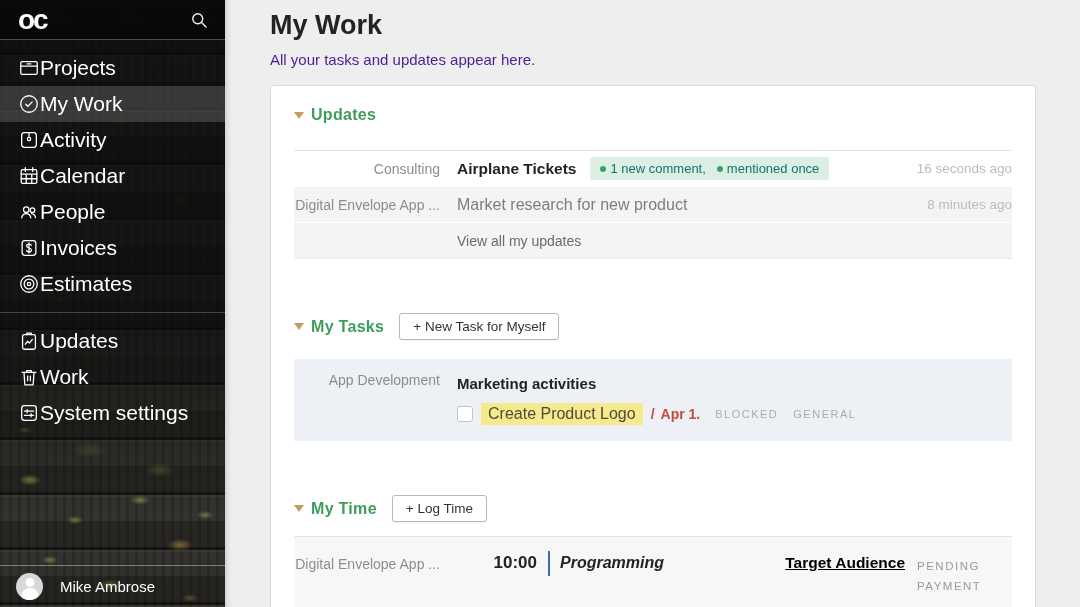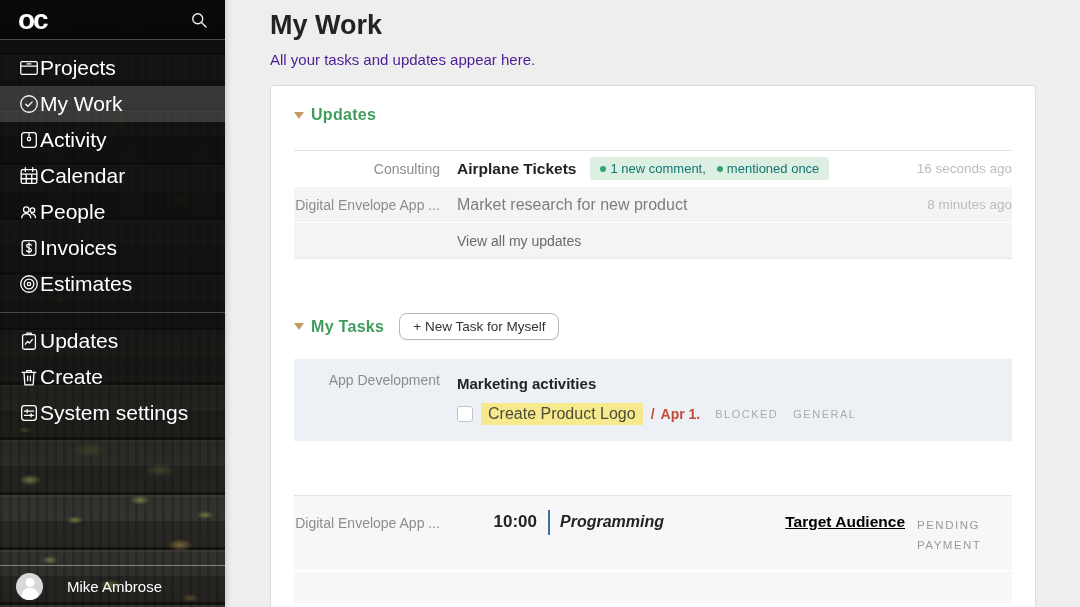--- a/index.html
+++ b/index.html
@@ -44,21 +44,21 @@
   .sb-nav { position:relative; z-index:2; padding-top:10px; }
   .sb-item {
     height:36px; display:flex; align-items:center; padding:0 18px;
     color:#fff; font-size:21px; cursor:pointer; white-space:nowrap;
   }
   .sb-item.active { background:rgba(255,255,255,.17); }
   .sb-item svg { width:22px; height:22px; flex:none; }
   .sb-sep { height:1px; background:rgba(255,255,255,.22); margin:10px 0; position:relative; z-index:2; }
   .sb-user {
     position:absolute; z-index:2; bottom:0; left:0; width:100%; height:42px;
-    display:flex; align-items:center; gap:24px; padding:0 16px;
+    display:flex; align-items:center; gap:17px; padding:0 16px;
     border-top:1px solid rgba(255,255,255,.4); color:#fff; font-size:15px; cursor:pointer;
   }
   .avatar { width:27px; height:27px; border-radius:50%; background:#d8d8d8; position:relative; overflow:hidden; flex:none; }
   .avatar::before { content:""; position:absolute; top:5px; left:50%; transform:translateX(-50%); width:9px; height:9px; border-radius:50%; background:#fff; }
   .avatar::after  { content:""; position:absolute; top:15px; left:50%; transform:translateX(-50%); width:17px; height:12px; border-radius:8px 8px 0 0; background:#fff; }
 
   
   .main { margin-left:225px; height:607px; overflow:hidden; padding:10px 0 0 45px; box-shadow:inset 6px 0 6px -5px rgba(0,0,0,.18); }
   .page-title { font-size:27px; font-weight:700; color:#232323; }
   .page-sub { margin-top:10px; font-size:15px; color:#4c1d95; }
@@ -83,21 +83,21 @@
   .u-title-new { font-size:15.5px; font-weight:700; color:#232323; }
   .u-title-read { font-size:16px; color:#7d7d7d; }
   .badge { margin-left:14px; background:#ddeee3; border-radius:3px; padding:4px 10px; font-size:13px; color:#0f766e; display:flex; align-items:center; gap:5px; }
   .badge .dot { width:6px; height:6px; border-radius:50%; background:#36a171; display:inline-block; margin-right:4px; }
   .badge .b-item { display:flex; align-items:center; }
   .badge .b-item + .b-item { margin-left:6px; }
   .view-all { font-size:14px; color:#6b6b6b; }
 
   
   .btn {
-    margin-left:15px; background:#fff; border:1px solid #b9b9b9; border-radius:8px;
+    margin-left:15px; background:#fff; border:1px solid #b9b9b9; border-radius:3px;
     padding:5px 13px; font-size:13.5px; color:#333; cursor:pointer; font-family:inherit;
     box-shadow:0 1px 1px rgba(0,0,0,.05);
   }
 
   
   .task-row { margin-top:19px; background:#edf1f5; padding:13px 0 16px; display:flex; cursor:pointer; }
   .t-main { flex:1; min-width:0; }
   .task-group { font-size:15px; font-weight:700; color:#232323; padding-top:3px; }
   .task-line { display:flex; align-items:center; margin-top:11px; }
   .checkbox { width:16px; height:16px; background:#fff; border:1.5px solid #c4c4c4; border-radius:3px; flex:none; margin-right:8px; cursor:pointer; }
@@ -192,21 +192,21 @@
           <path d="M8 15.5l2.5-3.2 2 2 3.2-4"></path>
         </svg>
       <span>Updates</span>
     </div>
     <div class="sb-item">
       <svg viewBox="0 0 24 24" fill="none" stroke="#fff" stroke-width="1.4" stroke-linecap="round" stroke-linejoin="round">
           <path d="M4.5 7h15M9.5 7V5h5v2"></path>
           <path d="M6.5 7l1 13.5h9l1-13.5"></path>
           <path d="M10.5 11v5M13.5 11v5"></path>
         </svg>
-      <span>Create</span>
+      <span>Work</span>
     </div>
     <div class="sb-item">
       <svg viewBox="0 0 24 24" fill="none" stroke="#fff" stroke-width="1.4" stroke-linecap="round">
           <rect x="4" y="4" width="16" height="16" rx="3"></rect>
           <path d="M7 10h10M10 8.3v3.4M7 14.5h10M14.3 12.8v3.4"></path>
         </svg>
       <span>System settings</span>
     </div>
   </nav>
 
@@ -276,20 +276,25 @@
             <span class="task-name">Create Product Logo</span>
             <span class="task-due"><span class="slash">/</span><span>Apr 1.</span></span>
             <span class="task-label">BLOCKED</span>
             <span class="task-label">GENERAL</span>
           </div>
         </div>
       </div>
     </section>
 
     <section class="sec">
+      <div class="sec-head">
+        <span class="tri"></span>
+        <span class="sec-title">My Time</span>
+        <button class="btn">+ Log Time</button>
+      </div>
       <div class="time-rows">
         <div class="time-row">
           <span class="col-proj">Digital Envelope App ...</span>
           <span class="t-hours">10:00</span>
           <span class="t-bar"></span>
           <span class="t-task">Programming</span>
           <span class="t-link">Target Audience</span>
           <span class="t-status">PENDING PAYMENT</span>
         </div>
         <div class="time-row">

